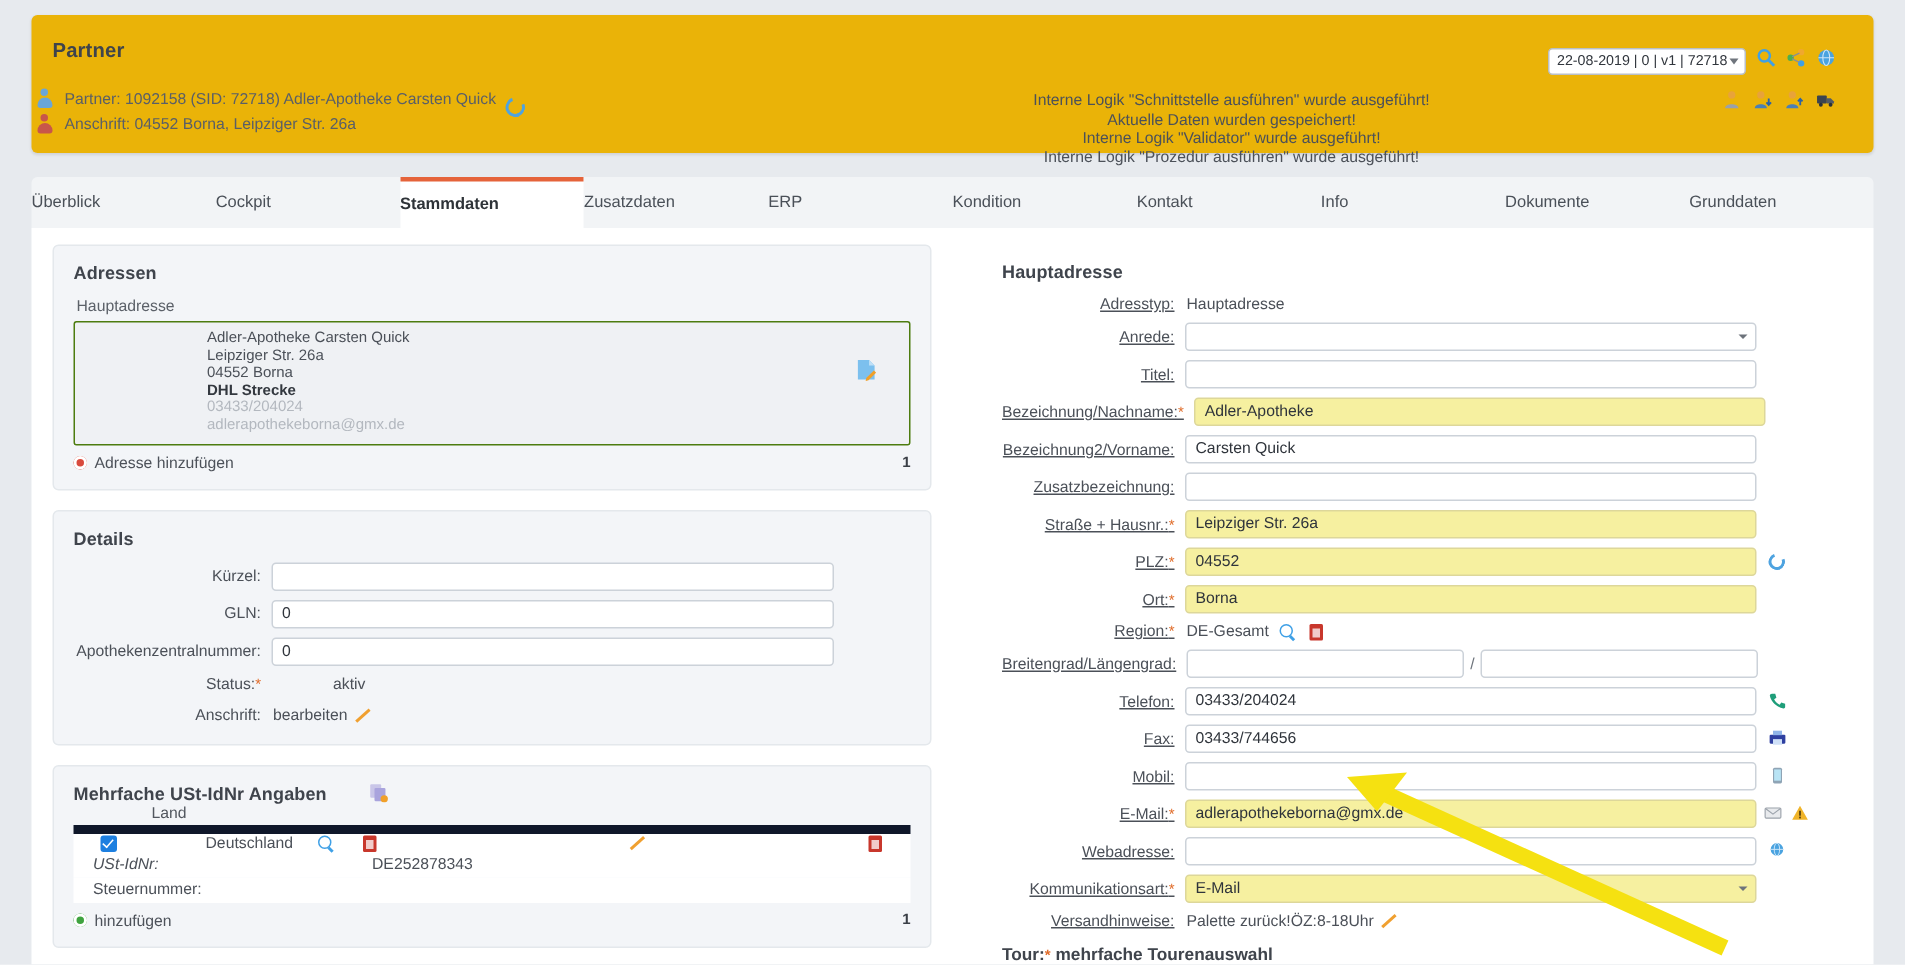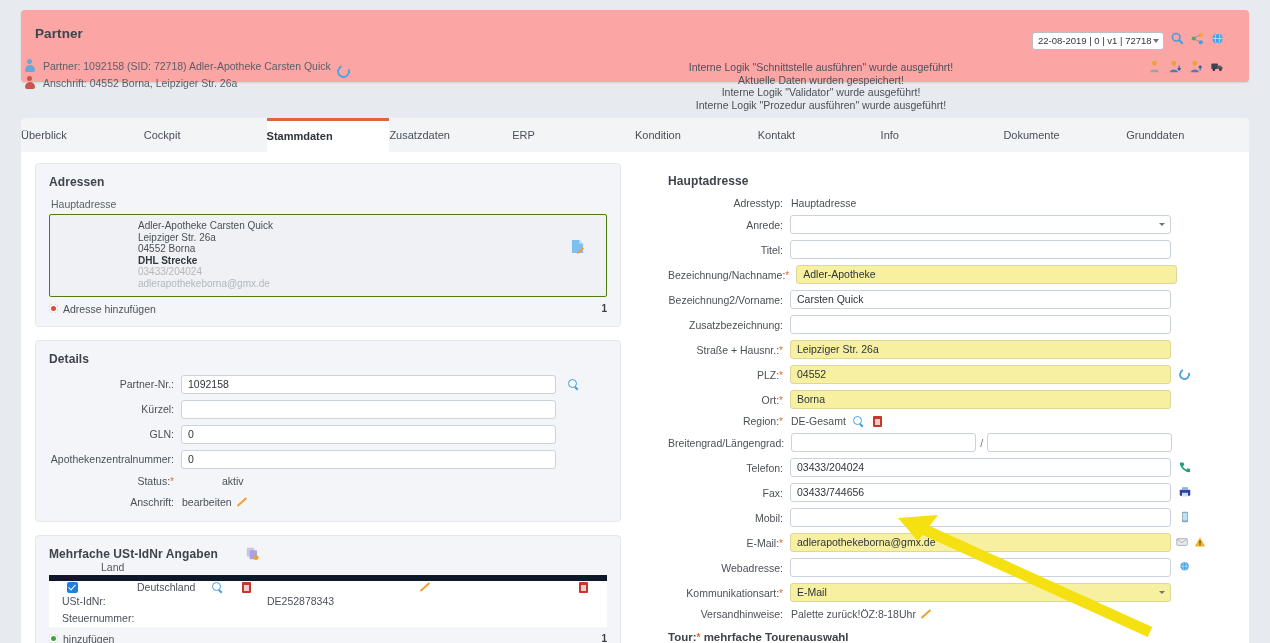--- a/index.html
+++ b/index.html
@@ -9,22 +9,22 @@
     background: #e7eaee;
     font-family: "Liberation Sans", sans-serif;
     font-size: 11px;
     color: #3b4048;
     overflow: hidden;
   }
   #root { position: relative; width: 1270px; height: 643px; }
 
   
   .header-card {
-    position: absolute; left: 21px; top: 10px; width: 1228px; height: 72px;
-    background: #fca5a5; border-radius: 4px;
+    position: absolute; left: 21px; top: 10px; width: 1228px; height: 92px;
+    background: #eab308; border-radius: 4px;
     box-shadow: 0 1px 2px rgba(0,0,0,.10);
   }
   .header-title {
     position: absolute; left: 14px; top: 16px;
     font-size: 13.5px; font-weight: bold; color: #3f444c;
     letter-spacing: .1px;
   }
   .hdr-line { position: absolute; left: 22px; font-size: 10.5px; color: #5a5f67; white-space: nowrap; }
   .hdr-line.l1 { top: 50px; }
   .hdr-line.l2 { top: 67px; }
@@ -140,21 +140,21 @@
     position: absolute; right: 5px; top: 7px;
     border-left: 3px solid transparent; border-right: 3px solid transparent;
     border-top: 3.6px solid #6d737b;
   }
   .finput-after { position: absolute; display: flex; align-items: center; gap: 4px; }
 
   
   .L .flabel { flex: 0 0 132px; }
   .L .finput { flex: 0 0 375px; }
   
-  .R .flabel { flex: 0 0 122px; }
+  .R .flabel { flex: 0 0 122px; text-decoration: underline; }
   .R .finput { flex: 0 0 381px; }
 
   
   .vat-head { display: flex; font-size: 10.5px; color: #52575f; margin-bottom: 2px; padding-left: 0; }
   .vat-row {
     display: flex; align-items: flex-end; background: #fff; height: 18px;
     border-top: 6px solid #0f172a;
     gap: 12px;
   }
   .vat-sub { display: flex; background: #fff; font-size: 10.5px; color: #4b5058; height: 17px; align-items: center; }
@@ -316,27 +316,20 @@
           <span class="dot-ico dot-red"></span>
           <span>Adresse hinzufügen</span>
         </span>
         <span class="count">1</span>
       </div>
     </div>
 
     <div class="panel L">
       <div class="panel-title">Details</div>
 
-      <div class="frow">
-        <span class="flabel">Partner-Nr.:</span>
-        <span class="finput">1092158</span>
-        <span class="finput-after" style="left:519px;">
-          <span class="mag"></span>
-        </span>
-      </div>
 
       <div class="frow">
         <span class="flabel">Kürzel:</span>
         <span class="finput"></span>
       </div>
 
       <div class="frow">
         <span class="flabel">GLN:</span>
         <span class="finput">0</span>
       </div>
@@ -383,21 +376,21 @@
         <span class="mag" style="margin-left:5px;"></span>
         <span class="trash" style="margin-left:7px;"></span>
         <span style="flex:1;"></span>
         <span class="pencil"></span>
         <span style="width:125px;"></span>
         <span class="trash"></span>
         <span style="width:7px;"></span>
       </div>
       <div class="vat-sub">
         <span style="width:13px;"></span>
-        <span style="width:205px;">USt-IdNr:</span>
+        <span style="width:186px;font-style:italic;">USt-IdNr:</span>
         <span>DE252878343</span>
       </div>
       <div class="vat-sub">
         <span style="width:13px;"></span>
         <span style="width:205px;">Steuernummer:</span>
         <span></span>
       </div>
       <div class="row-foot">
         <span class="add-link">
           <span class="dot-ico dot-green"></span>

